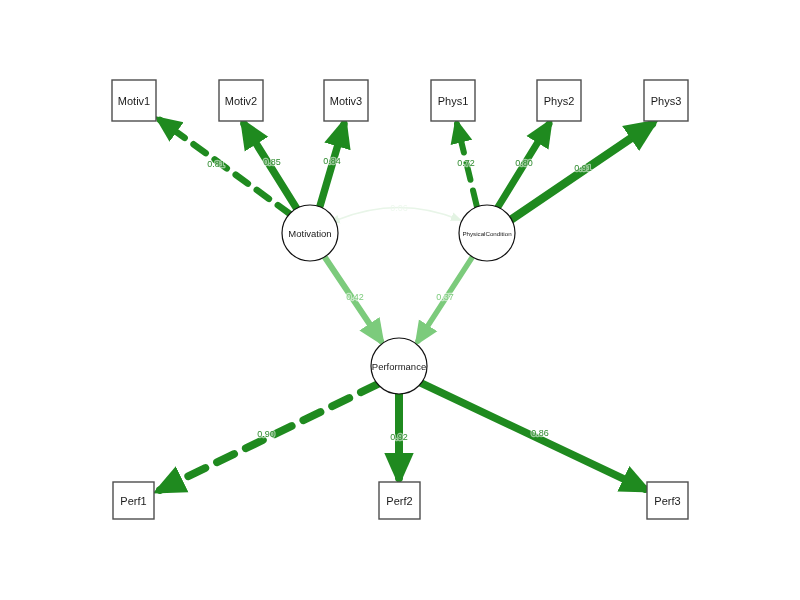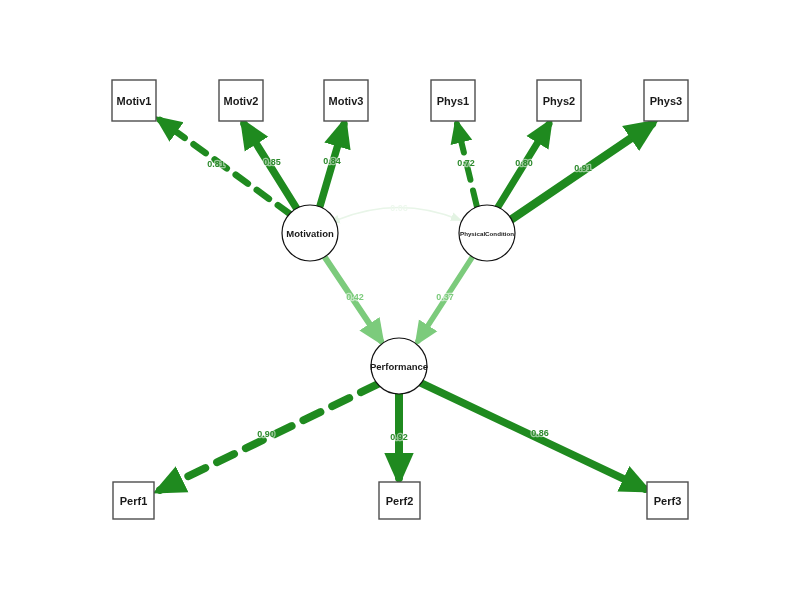--- a/index.html
+++ b/index.html
@@ -11,21 +11,20 @@
     width: 800px;
     height: 600px;
     font-family: "Liberation Sans", sans-serif;
     overflow: hidden;
   }
   #sem-canvas {
     position: relative;
     width: 800px;
     height: 429px;
     background: #ffffff;
-    font-weight: bold;
   }
   svg#sem-svg {
     position: absolute;
     top: 0;
     left: 0;
     width: 800px;
     height: 600px;
     display: block;
   }
   .obs-box {

